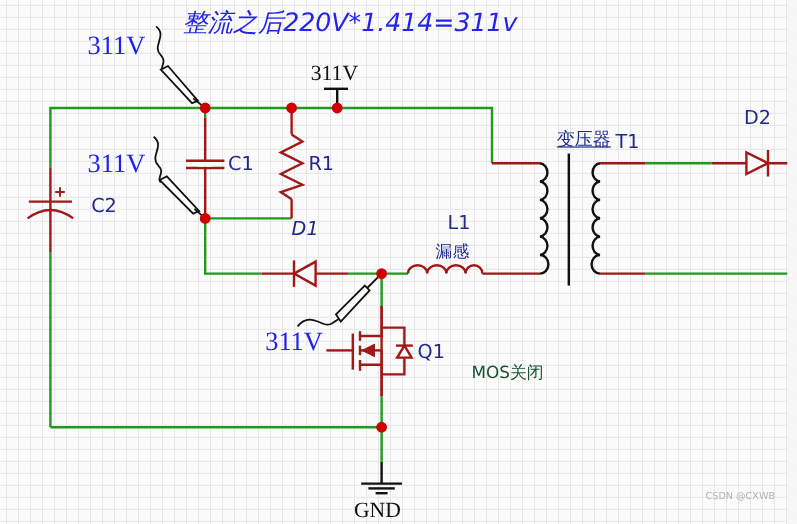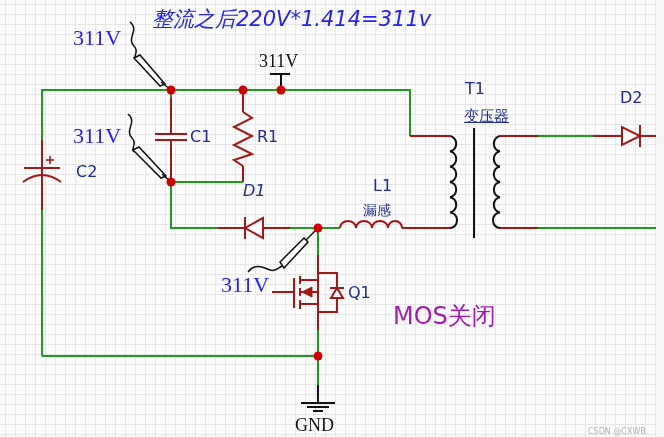--- a/index.html
+++ b/index.html
@@ -12,21 +12,21 @@
     background-size: 10px 10px;
     background-position: 5px 4px;
     font-family: "Liberation Sans", "DejaVu Sans", sans-serif;
   }
   .right-strip { position: absolute; left: 656px; top: 0; width: 8px; height: 437px; background: #f6f6f6; }
   svg.schem { position: absolute; left: 0; top: 0; }
   .lbl { position: absolute; white-space: nowrap; line-height: 1; }
   .comp { color: #1f2a8c; font-size: 16px; font-family: "DejaVu Sans", sans-serif; }
   .probe-lbl { color: #1e1ef0; font-family: "Liberation Serif", "DejaVu Serif", serif; font-size: 22px; }
   .title { color: #2424e8; font-size: 21px; font-family: "DejaVu Sans", sans-serif; font-style: italic; }
-  .anno { color: #a21caf; font-size: 24px; font-family: "DejaVu Sans", sans-serif; }
+  .anno { color: #14532d; font-size: 14px; font-family: "DejaVu Sans", sans-serif; }
   .net-lbl { color: #111; font-family: "Liberation Serif", "DejaVu Serif", serif; font-size: 18px; }
   .wm { color: #b4b4b4; font-size: 8px; font-family: "DejaVu Sans", sans-serif; }
 </style>
 </head>
 <body>
 
 <div class="right-strip"></div>
 
 <svg class="schem" width="664" height="437" viewBox="0 0 664 437">
 
@@ -153,20 +153,20 @@
 
 <div class="lbl net-lbl" style="left:259px; top:52px;">311V</div>
 <div class="lbl net-lbl" style="left:295px; top:416px;">GND</div>
 
 <div class="lbl comp" style="left:76px; top:164px;">C2</div>
 <div class="lbl comp" style="left:190px; top:129px;">C1</div>
 <div class="lbl comp" style="left:257px; top:129px;">R1</div>
 <div class="lbl comp" style="left:243px; top:183px;font-style:italic;">D1</div>
 <div class="lbl comp" style="left:373px; top:178px;">L1</div>
 <div class="lbl comp" style="left:363px; top:203px; font-size:14px;">漏感</div>
-<div class="lbl comp" style="left:465px; top:81px;">T1</div>
+<div class="lbl comp" style="left:465px; top:110px;padding-left:48px;">T1</div>
 <div class="lbl comp" style="left:464px; top:109px; font-size:15px;text-decoration:underline;">变压器</div>
 <div class="lbl comp" style="left:620px; top:90px;">D2</div>
 <div class="lbl comp" style="left:348px; top:285px;">Q1</div>
 
 <div class="lbl anno" style="left:393px; top:304px;">MOS关闭</div>
 
-<div class="lbl wm" style="left:588px; top:428px;text-align:center;">CSDN @CXWB</div>
+<div class="lbl wm" style="left:588px; top:410px;text-align:center;">CSDN @CXWB</div>
 
 </body></html>

